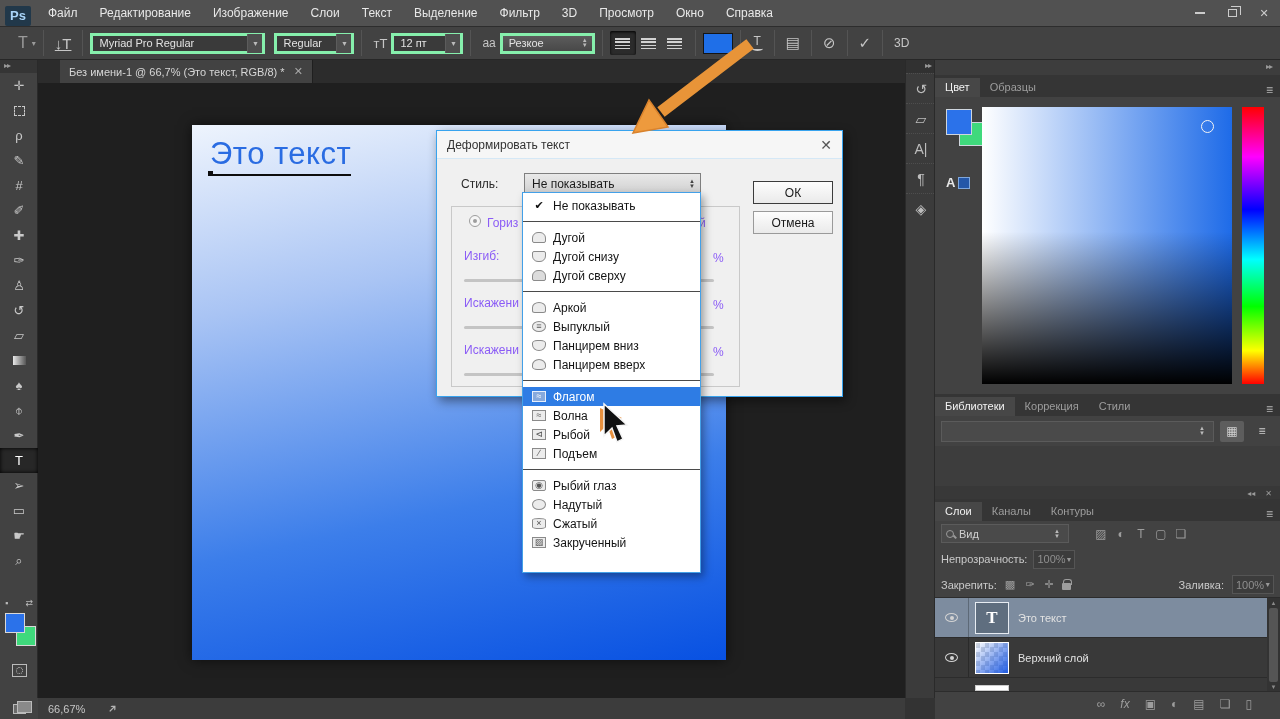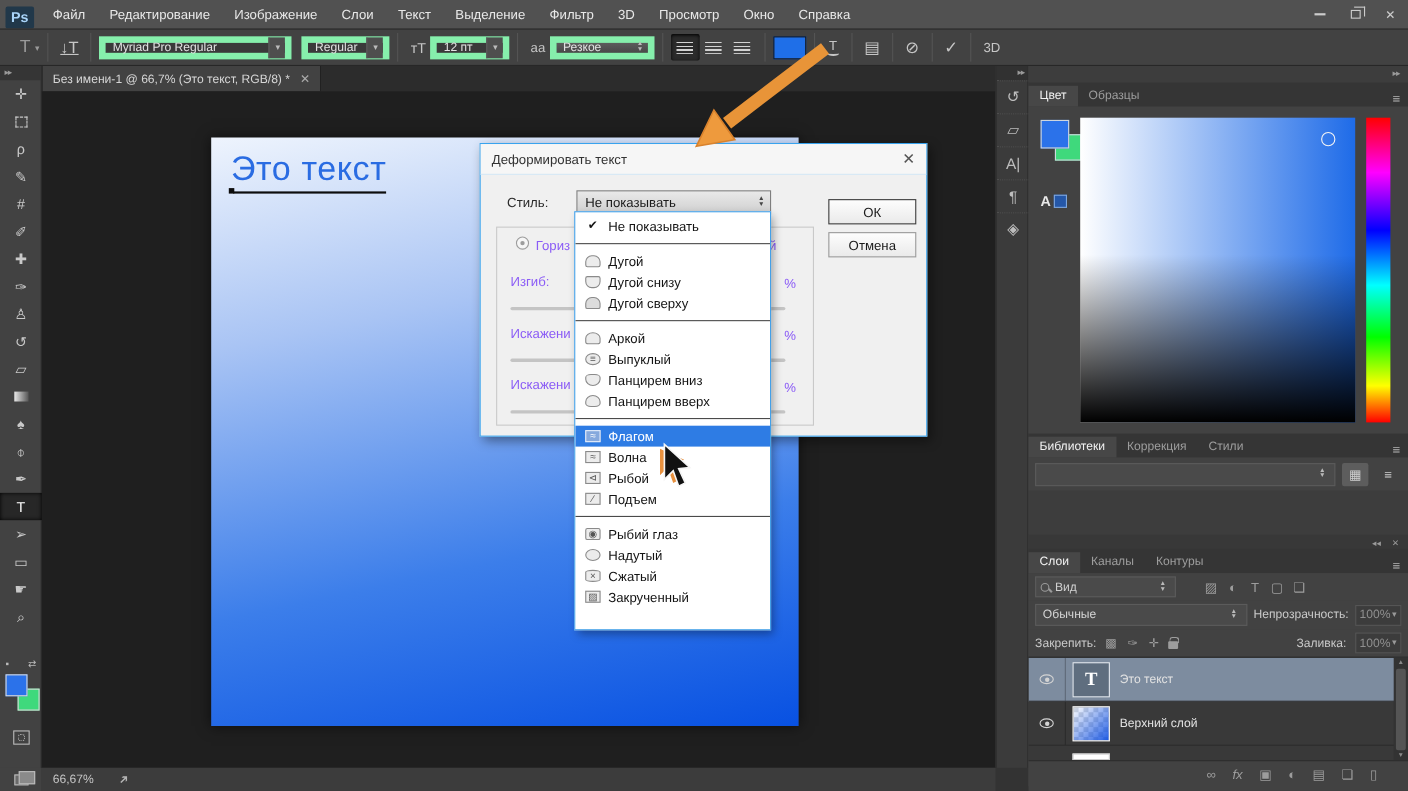--- a/index.html
+++ b/index.html
@@ -12,32 +12,32 @@
 .menu-item{padding:0 11px;line-height:26px;cursor:default}
 #win-controls{margin-left:auto;display:flex;align-items:center;height:26px}
 .winbtn{width:32px;height:26px;display:flex;align-items:center;justify-content:center;color:#ccc;font-size:11px}
 .min-shape{width:10px;height:2px;background:#ccc}
 .rest-shape{width:9px;height:8px;border:1px solid #ccc;position:relative}
 .rest-shape::before{content:"";position:absolute;left:2px;top:-4px;width:9px;height:8px;border:1px solid #ccc;border-bottom:none;border-left:none}
 
 #optionsbar{left:0;top:26px;width:1280px;height:34px;background:#424242;border-top:1px solid #2d2d2d;border-bottom:1px solid #272727;display:flex;align-items:center;color:#cfcfcf;font-size:11px}
 .ob-sep{width:1px;height:26px;background:#545454;margin:0 7px;flex:none}
 .ob-icon{color:#c6c6c6;font-size:15px;padding:0 4px;flex:none}
-.ob-select{height:21px;background:#3a3a3a;border:6px solid #86efac;display:flex;align-items:center;color:#e2e2e2;padding-left:6px;flex:none}
+.ob-select{height:21px;background:#3a3a3a;border:3px solid #86efac;display:flex;align-items:center;color:#e2e2e2;padding-left:6px;flex:none}
 .ob-dd{width:15px;height:19px;background:#4e4e4e;border-left:1px solid #5c5c5c;display:flex;align-items:center;justify-content:center;font-size:7px;color:#bbb;margin-left:auto}
 .ob-spin{margin-left:auto;width:14px;display:flex;flex-direction:column;align-items:center;font-size:6px;color:#bbb;line-height:5px}
 .align-btn{width:26px;height:24px;display:flex;align-items:center;justify-content:center;border-radius:2px;flex:none}
 .align-btn.active{background:#2b2b2b;box-shadow:inset 0 1px 3px #000}
 .align-glyph{width:15px;height:11px;background:repeating-linear-gradient(to bottom,#d2d2d2 0 1.5px,transparent 1.5px 3.4px)}
 #ob-color{width:30px;height:21px;background:#1f6fe8;border:1px solid #151515;flex:none}
 .warp-ob{display:flex;flex-direction:column;align-items:center;line-height:10px;font-size:12px}
 .warp-arc{width:11px;height:5px;border-bottom:2px solid #c6c6c6;border-radius:0 0 55% 55%}
 
 #tabbar{left:38px;top:60px;width:867px;height:23px;background:#2c2c2c;display:flex;align-items:flex-end}
-.doc-tab{height:23px;background:#424242;color:#d6d6d6;font-size:11px;display:flex;align-items:center;padding:0 9px;gap:9px;margin-left:1px;border-right:1px solid #1f1f1f}
+.doc-tab{height:23px;background:#424242;color:#d6d6d6;font-size:11px;display:flex;align-items:center;padding:0 9px;gap:9px;margin-left:22px;border-right:1px solid #1f1f1f}
 .tab-close{color:#a8a8a8;font-size:11px}
 
 #toolbar{left:0;top:60px;width:38px;height:659px;background:#424242;border-right:1px solid #2a2a2a}
 .tb-head{height:13px;background:#353535;color:#9a9a9a;font-size:8px;padding:1px 0 0 4px;letter-spacing:-1px}
 .tool{width:38px;height:25px;display:flex;align-items:center;justify-content:center;color:#c9c9c9;font-size:13px}
 .tool.selected{background:#272727;box-shadow:inset 0 0 4px #000;color:#fff}
 .tool .grad-chip{width:13px;height:9px;background:linear-gradient(to right,#e8e8e8,#555)}
 .tool .dash-box{width:11px;height:10px;border:1px dashed #c9c9c9}
 #tb-swatches{position:absolute;left:5px;top:553px;width:30px;height:40px}
 #fg-swatch{position:absolute;left:0;top:0;width:20px;height:20px;border:1px solid #d8d8d8;z-index:2}
@@ -481,27 +481,20 @@
     </div>
     <div id="filter-icons" style="display:flex;margin-left:14px">
         <div class="filter-ic">▨</div>
         <div class="filter-ic">◐</div>
         <div class="filter-ic">T</div>
         <div class="filter-ic">▢</div>
         <div class="filter-ic">❏</div>
       </div>
   </div>
   <div class="lp-row" id="lp-blend">
-    <div id="blend-select">
-      <span>Обычные</span>
-      <span class="ob-spin" style="margin-left:auto;margin-right:4px">
-          <span>▲</span>
-          <span>▼</span>
-        </span>
-    </div>
     <span>Непрозрачность:</span>
     <div class="val-box">
         <span>100%</span>
         <i>▼</i>
       </div>
   </div>
   <div class="lp-row" id="lp-lock">
     <span>Закрепить:</span>
     <span id="lock-icons" style="display:flex;gap:10px;align-items:center">
         <div class="lock-ic">▩</div>

